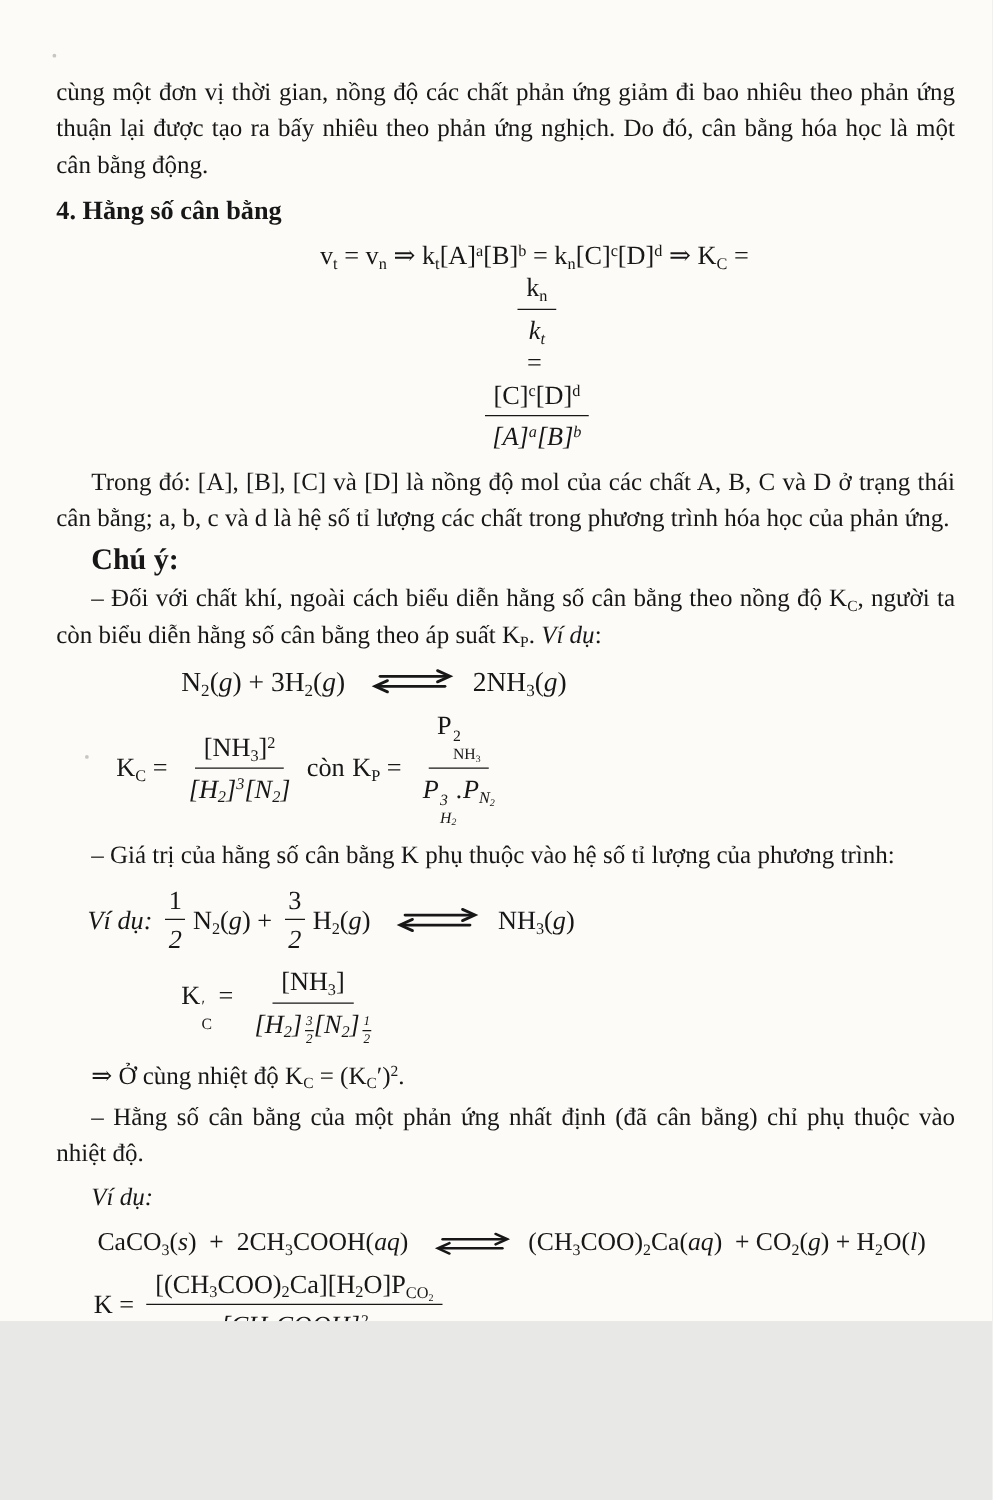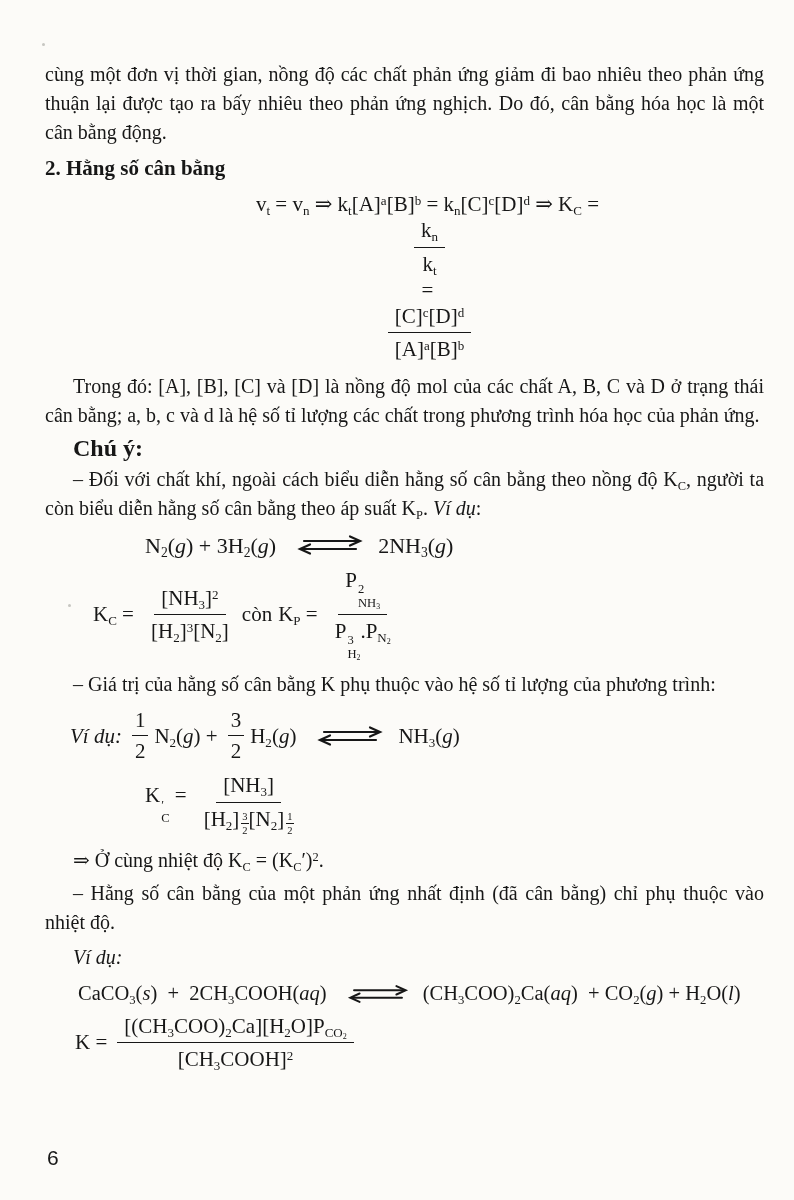--- a/index.html
+++ b/index.html
@@ -1,18 +1,18 @@
 <!DOCTYPE html>
 <html><head>
 <meta charset="utf-8">
 <style>
   html,body{margin:0;padding:0;background:#e8e8e6;}
   .page{
     position:relative;
-    width:794px;height:1200px;
+    width:794px;height:1057px;
     background:#fcfbf8;
     color:#171717;
     font-family:"Liberation Serif","DejaVu Serif",serif;
     overflow:hidden;
     box-sizing:border-box;
   }
   .col{box-sizing:border-box;width:100%;padding:58px 30px 0 45px;}
   p{margin:0;}
   .body{
     font-size:20px;line-height:29px;
@@ -40,21 +40,21 @@
     display:flex;align-items:center;
     font-size:21px;line-height:1.25;
     white-space:nowrap;
   }
   .frow > span{margin-right:6px;}
   .frac{
     display:inline-flex;flex-direction:column;align-items:center;
     vertical-align:middle;margin:0 4px;
   }
   .fnum{display:block;padding:0 7px 3px;border-bottom:1.6px solid #171717;text-align:center;}
-  .fden{display:block;padding:3px 7px 0;text-align:left;}
+  .fden{display:block;padding:3px 7px 0;text-align:left;font-style:italic;}
   .frac.tight .fnum{padding:0 3px 2px;}
   .frac.tight .fden{padding:2px 3px 0;}
   
   .ss{
     display:inline-flex;flex-direction:column;align-items:flex-start;
     font-size:0.6em;line-height:1.1;vertical-align:-0.5em;margin-left:1px;
   }
   
   .ef{
     display:inline-flex;flex-direction:column;align-items:center;
@@ -86,21 +86,21 @@
 
 <div class="page">
   <div class="speck" style="left:42px;top:43px;"></div>
   <div class="speck" style="left:68px;top:604px;"></div>
 
   <div class="col">
 
     <p class="body noindent">cùng một đơn vị thời gian, nồng độ các chất phản ứng giảm đi bao nhiêu theo phản ứng thuận lại được tạo ra bấy nhiêu theo phản ứng nghịch. Do đó, cân bằng hóa học là một cân bằng động.</p>
 
 
-    <h3 class="heading">2. Hằng số cân bằng</h3>
+    <h3 class="heading">4. Hằng số cân bằng</h3>
 
 
     <div class="frow f-rate">
       <span>v<sub>t</sub> = v<sub>n</sub> ⇒ k<sub>t</sub>[A]<sup>a</sup>[B]<sup>b</sup> = k<sub>n</sub>[C]<sup>c</sup>[D]<sup>d</sup> ⇒ K<sub>C</sub> =</span>
       <span class="frac">
         <span class="fnum">k<sub>n</sub></span>
         <span class="fden">k<sub>t</sub></span>
       </span>
       <span>=</span>
       <span class="frac">

